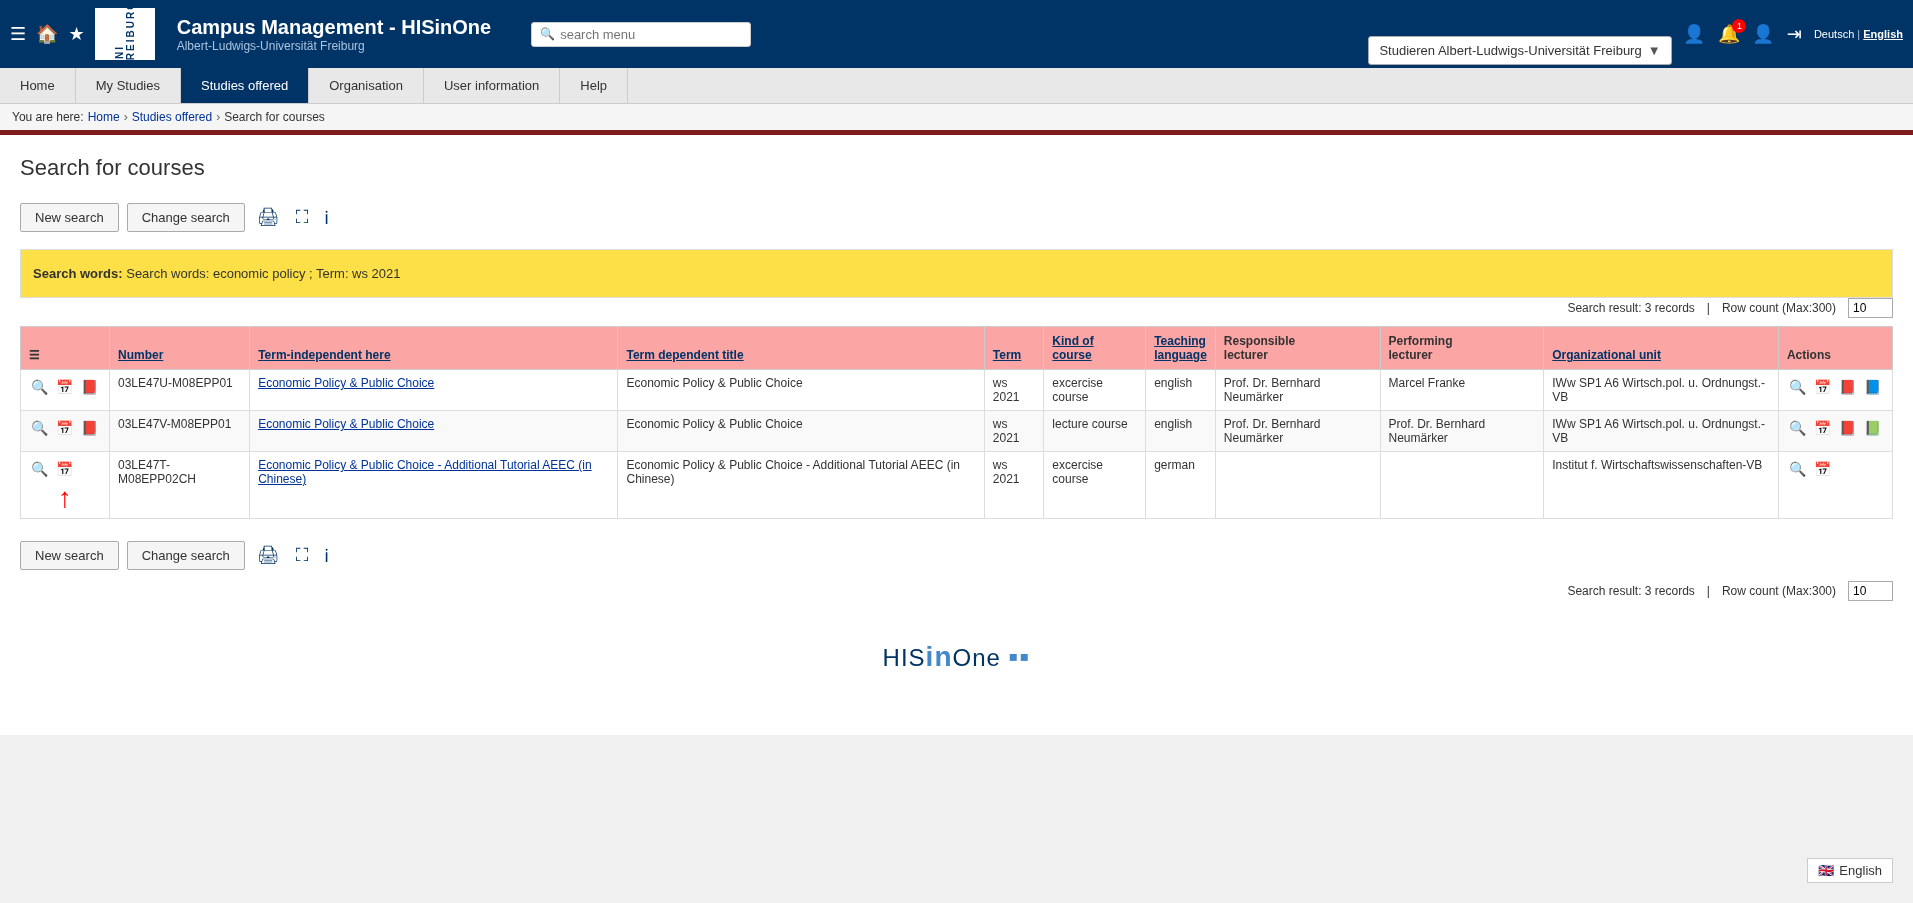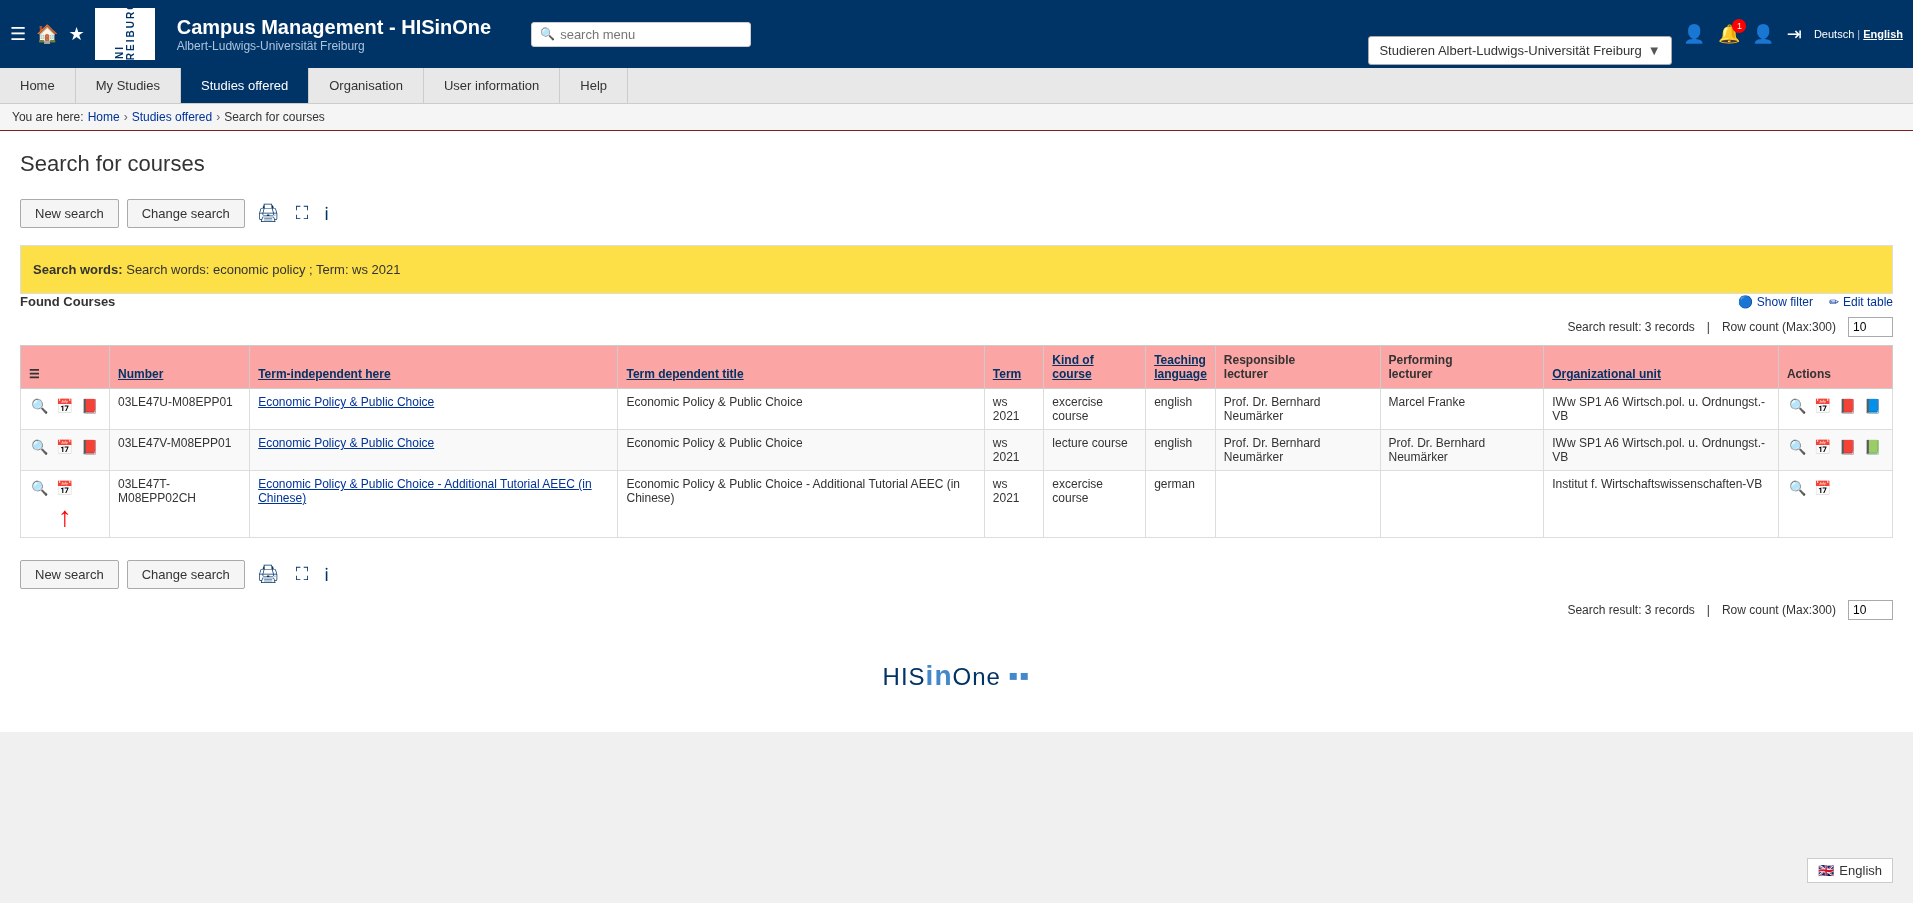--- a/index.html
+++ b/index.html
@@ -129,21 +129,21 @@
     .nav-item.active {
       background: #003366;
       color: white;
     }
 
     
     .breadcrumb {
       background: #f5f5f5;
       padding: 6px 12px;
       font-size: 12px;
-      border-bottom: 1px solid #7f1d1d;
+      border-bottom: 5px solid #7f1d1d;
       display: flex;
       align-items: center;
       gap: 4px;
     }
     .breadcrumb a { color: #003399; text-decoration: none; }
     .breadcrumb-sep { color: #666; }
     .breadcrumb-current { color: #333; }
 
     
     .main-content {
@@ -421,33 +421,20 @@
     <span class="icon-toolbar-btn">🖨</span>
     <span class="icon-toolbar-btn">⛶</span>
     <span class="icon-toolbar-btn">ℹ</span>
   </div>
 
   <div class="search-words-bar">
     <strong>Search words:</strong>
     <span>Search words: economic policy ;  Term: ws 2021</span>
   </div>
 
-  <div class="found-bar">
-    <span class="found-label">Found Courses</span>
-    <div class="found-bar-right">
-      <span class="show-filter-btn">
-        <span>🔵</span>
-        <span>Show filter</span>
-      </span>
-      <span class="edit-table-btn">
-        <span>✏</span>
-        <span>Edit table</span>
-      </span>
-    </div>
-  </div>
 
   <div class="pagination-row">
     <span>Search result: 3 records</span>
     <span> | </span>
     <span>Row count (Max:300)</span>
     <input class="row-count-input" type="text" value="10" style="">
   </div>
 
   <table class="results-table">
     <thead>

